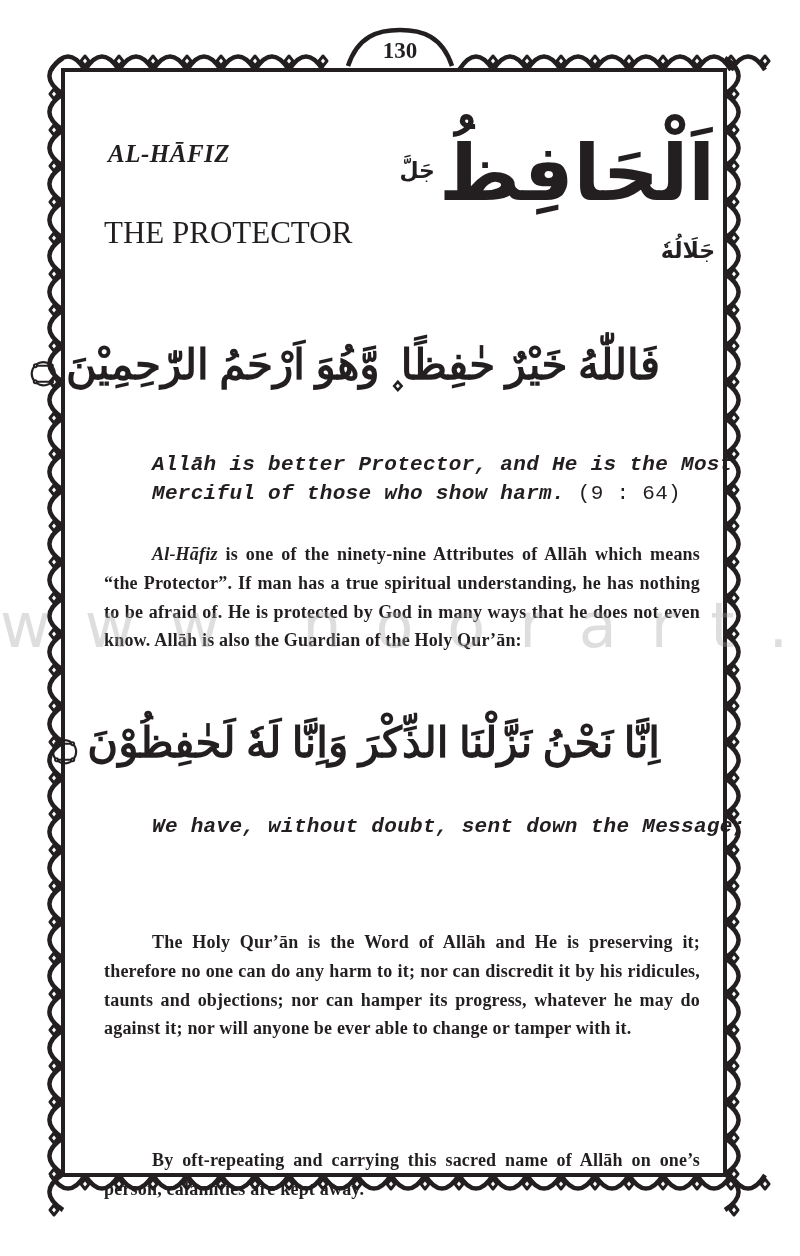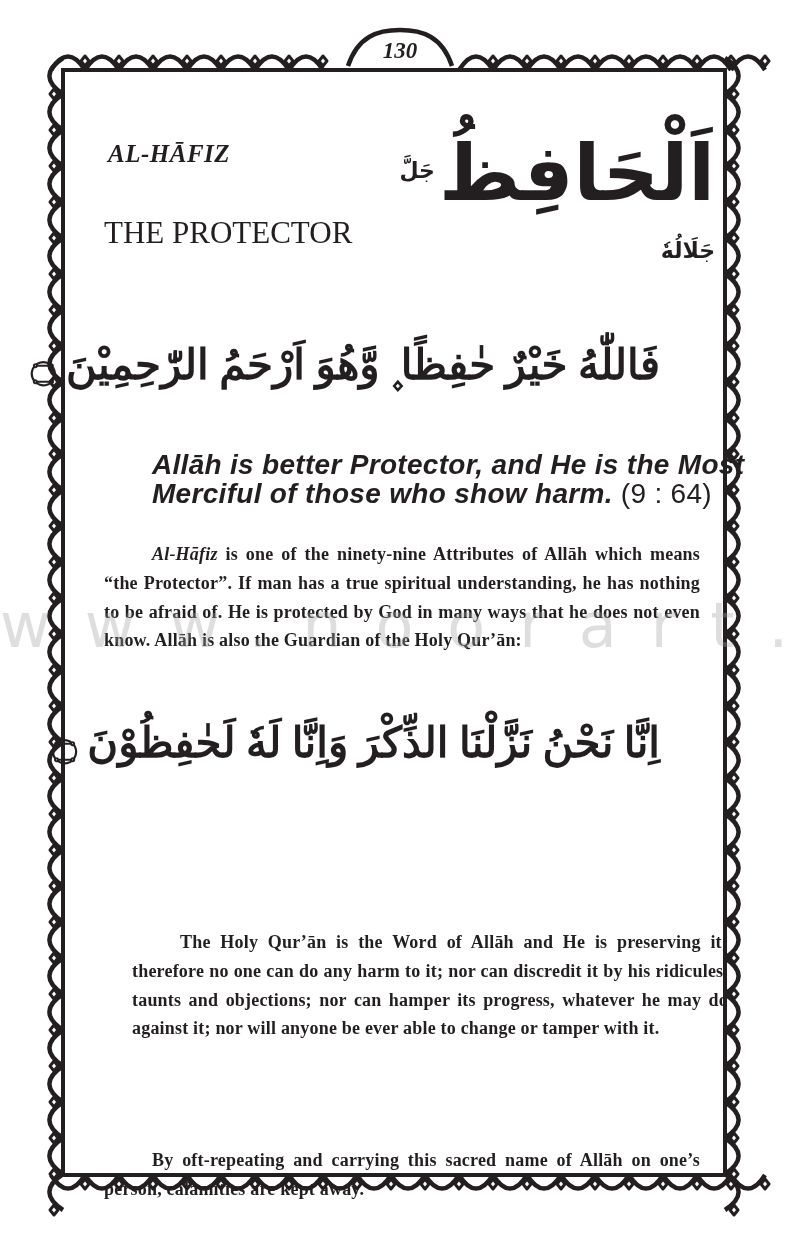--- a/index.html
+++ b/index.html
@@ -3,21 +3,21 @@
   <meta charset="utf-8">
   <style>
     html, body { margin: 0; padding: 0; }
     body {
       width: 800px; height: 1256px; background: #ffffff; position: relative; overflow: hidden;
       font-family: "Liberation Serif", "DejaVu Serif", serif; color: #231f20;
     }
     #frame { position: absolute; left: 0; top: 0; width: 800px; height: 1256px; }
     .page-number {
       position: absolute; left: 360px; top: 38px; width: 80px; text-align: center;
-      font-size: 23px; font-weight: bold; color: #231f20; font-style: italic;
+      font-size: 23px; font-weight: bold; color: #231f20;
     }
     .translit {
       position: absolute; left: 108px; top: 140px; font-size: 25px; font-weight: bold; font-style: italic;
       letter-spacing: 0.5px;
     }
     .english-title {
       position: absolute; left: 104px; top: 215px; font-size: 31px; font-weight: normal;
     }
     .arabic-title {
       position: absolute; left: 360px; top: 108px; width: 355px; height: 130px;
@@ -27,22 +27,22 @@
       font-family: "DejaVu Sans", sans-serif; font-size: 78px; font-weight: bold; line-height: 130px; text-align: center;
     }
     .arabic-title .honor {
       font-family: "DejaVu Sans", sans-serif; font-size: 22px; font-weight: bold; vertical-align: 22px;
     }
     .verse {
       position: absolute; left: 140px; width: 520px; text-align: right; direction: rtl;
       font-family: Liberation Serif, serif; font-weight: bold; font-size: 42px; white-space: nowrap;
     }
     .translation {
-      position: absolute; left: 152px; font-size: 28px; font-style: italic; font-weight: bold; line-height: 29px;
-      font-family: Liberation Sans, sans-serif; letter-spacing: 0.3px;
+      position: absolute; left: 152px; font-size: 21px; font-style: italic; font-weight: bold; line-height: 29px;
+      font-family: Liberation Mono, monospace; letter-spacing: 0.3px;
     }
     .translation .ref { font-style: normal; font-weight: normal; }
     .para {
       position: absolute; left: 104px; width: 596px; font-size: 18px; line-height: 28.8px;
       text-align: justify; text-align-last: left; font-weight: bold; letter-spacing: 0.2px;
     }
     .para .indent { display: inline-block; width: 48px; }
     .para em { font-style: italic; }
     .watermark {
       position: absolute; left: 0; top: 596px; width: 800px; height: 60px; pointer-events: none;
@@ -281,23 +281,24 @@
   <div><span>Merciful of those who show harm.</span> <span class="ref">(9 : 64)</span></div>
 </div>
 
 <div class="para" style="top:540px;">
   <span class="indent"></span><em>Al-Hāfiz</em><span> is one of the ninety-nine Attributes of Allāh which means “the Protector”. If man has a true spiritual understanding, he has nothing to be afraid of. He is protected by God in many ways that he does not even know. Allāh is also the Guardian of the Holy Qur’ān:</span>
 </div>
 
 <div class="verse" style="top:718px;">اِنَّا نَحْنُ نَزَّلْنَا الذِّكْرَ وَاِنَّا لَهٗ لَحٰفِظُوْنَ ۝</div>
 
 <div class="translation" style="top:812px;">
-</div>
-
-<div class="para" style="top:928px;margin-left:28px;">
+  <div>We have, without doubt, sent down the Message;</div>
+</div>
+
+<div class="para" style="top:928px;">
   <span class="indent"></span><span>The Holy Qur’ān is the Word of Allāh and He is preserving it; therefore no one can do any harm to it; nor can discredit it by his ridicules, taunts and objections; nor can hamper its progress, whatever he may do against it; nor will anyone be ever able to change or tamper with it.</span>
 </div>
 
 <div class="para" style="top:1118px;margin-top:28px;">
   <span class="indent"></span><span>By oft-repeating and carrying this sacred name of Allāh on one’s person, calamities are kept away.</span>
 </div>
 
 <div class="watermark">www.noorart.com</div>
 
 </body></html>

